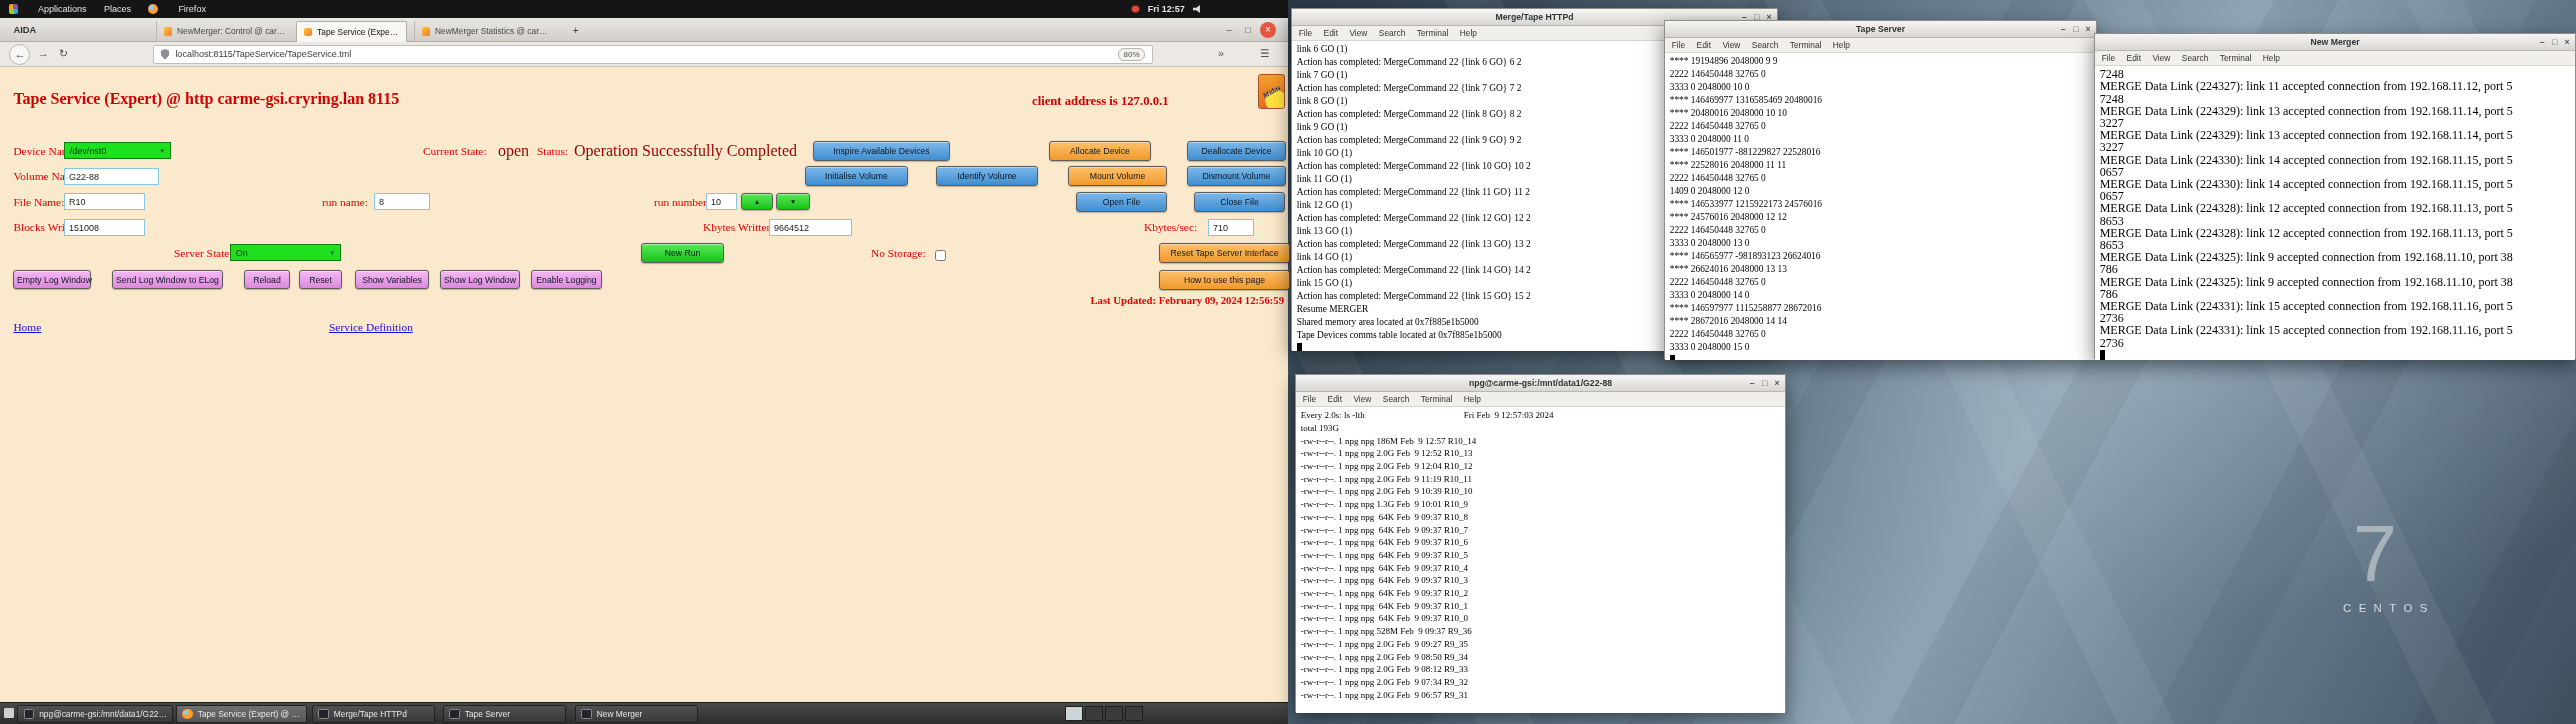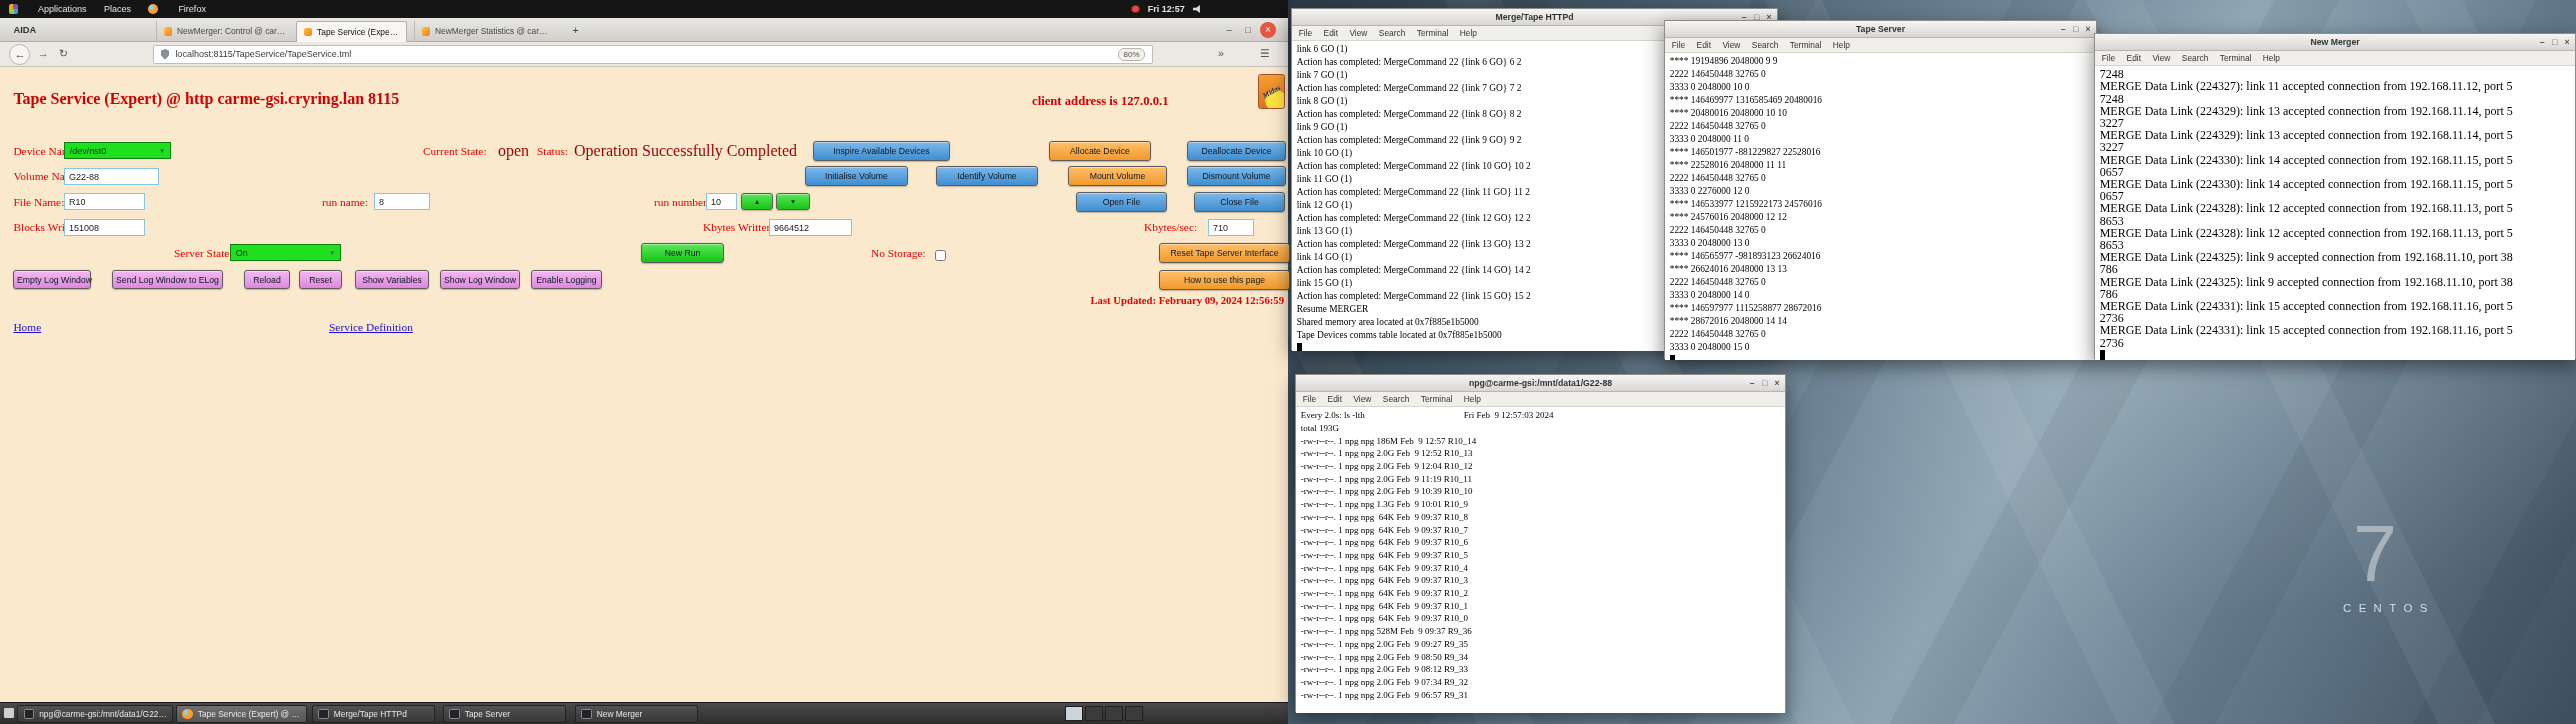--- a/index.html
+++ b/index.html
@@ -179,21 +179,21 @@
           <div class="tline">**** 19194896 2048000 9 9</div>
           <div class="tline">2222 146450448 32765 0</div>
           <div class="tline">3333 0 2048000 10 0</div>
           <div class="tline">**** 146469977 1316585469 20480016</div>
           <div class="tline">**** 20480016 2048000 10 10</div>
           <div class="tline">2222 146450448 32765 0</div>
           <div class="tline">3333 0 2048000 11 0</div>
           <div class="tline">**** 146501977 -881229827 22528016</div>
           <div class="tline">**** 22528016 2048000 11 11</div>
           <div class="tline">2222 146450448 32765 0</div>
-          <div class="tline">3333 0 2276000 12 0</div>
+          <div class="tline">1409 0 2048000 12 0</div>
           <div class="tline">**** 146533977 1215922173 24576016</div>
           <div class="tline">**** 24576016 2048000 12 12</div>
           <div class="tline">2222 146450448 32765 0</div>
           <div class="tline">3333 0 2048000 13 0</div>
           <div class="tline">**** 146565977 -981893123 26624016</div>
           <div class="tline">**** 26624016 2048000 13 13</div>
           <div class="tline">2222 146450448 32765 0</div>
           <div class="tline">3333 0 2048000 14 0</div>
           <div class="tline">**** 146597977 1115258877 28672016</div>
           <div class="tline">**** 28672016 2048000 14 14</div>

